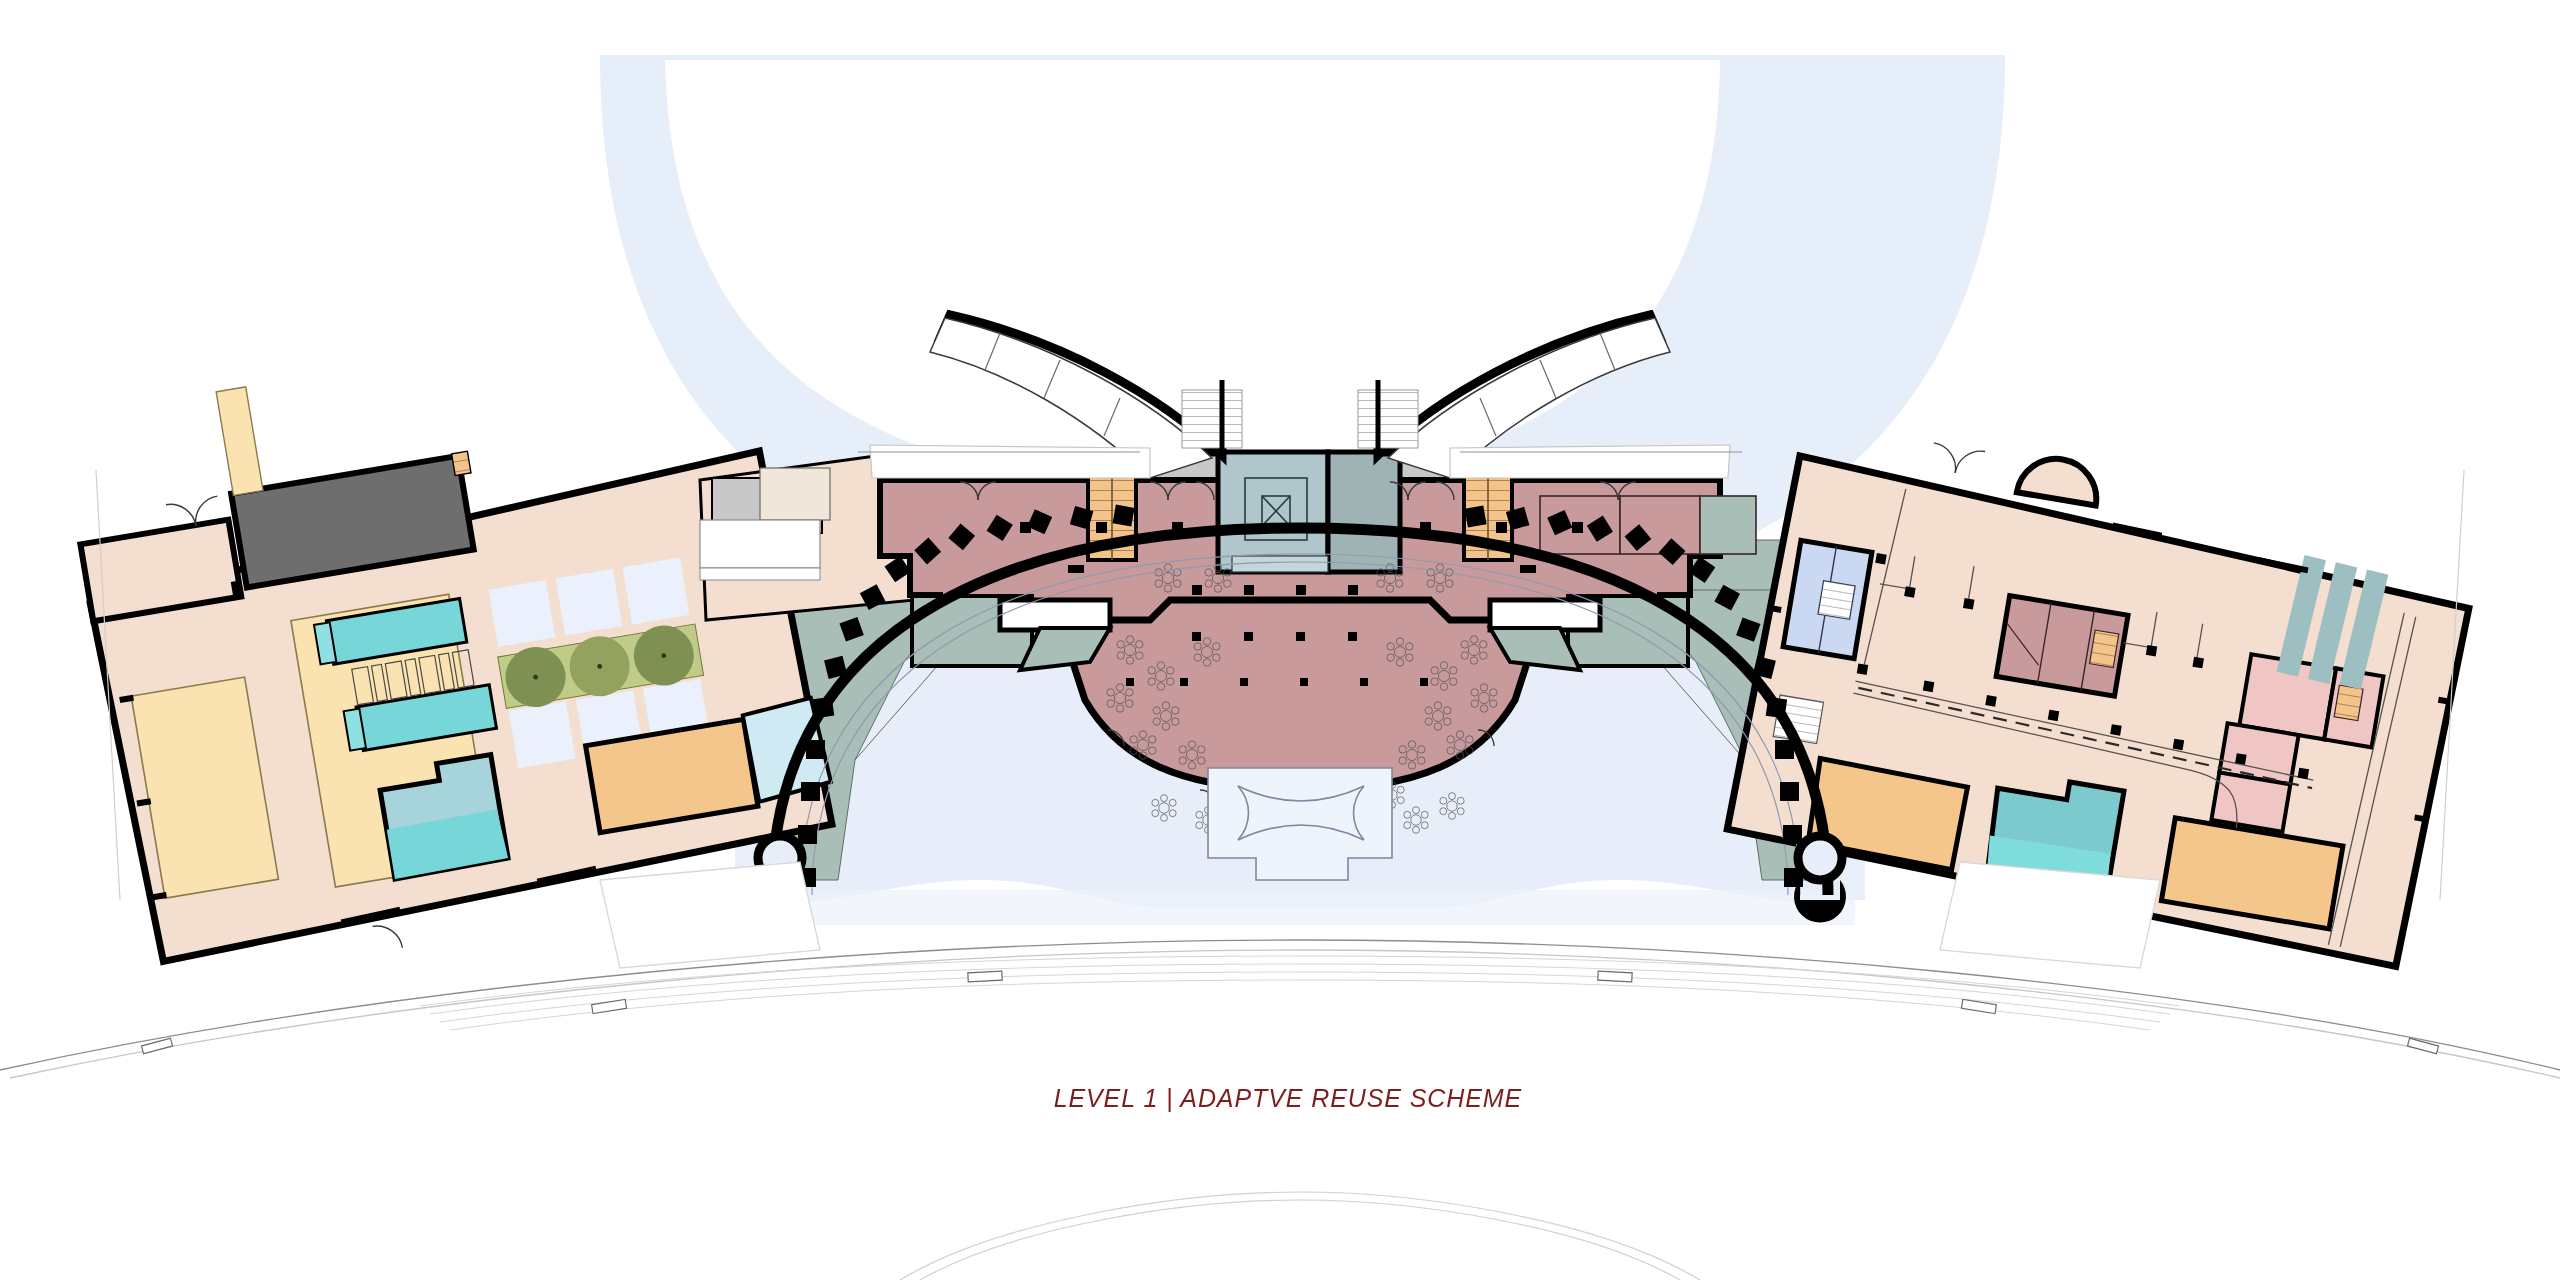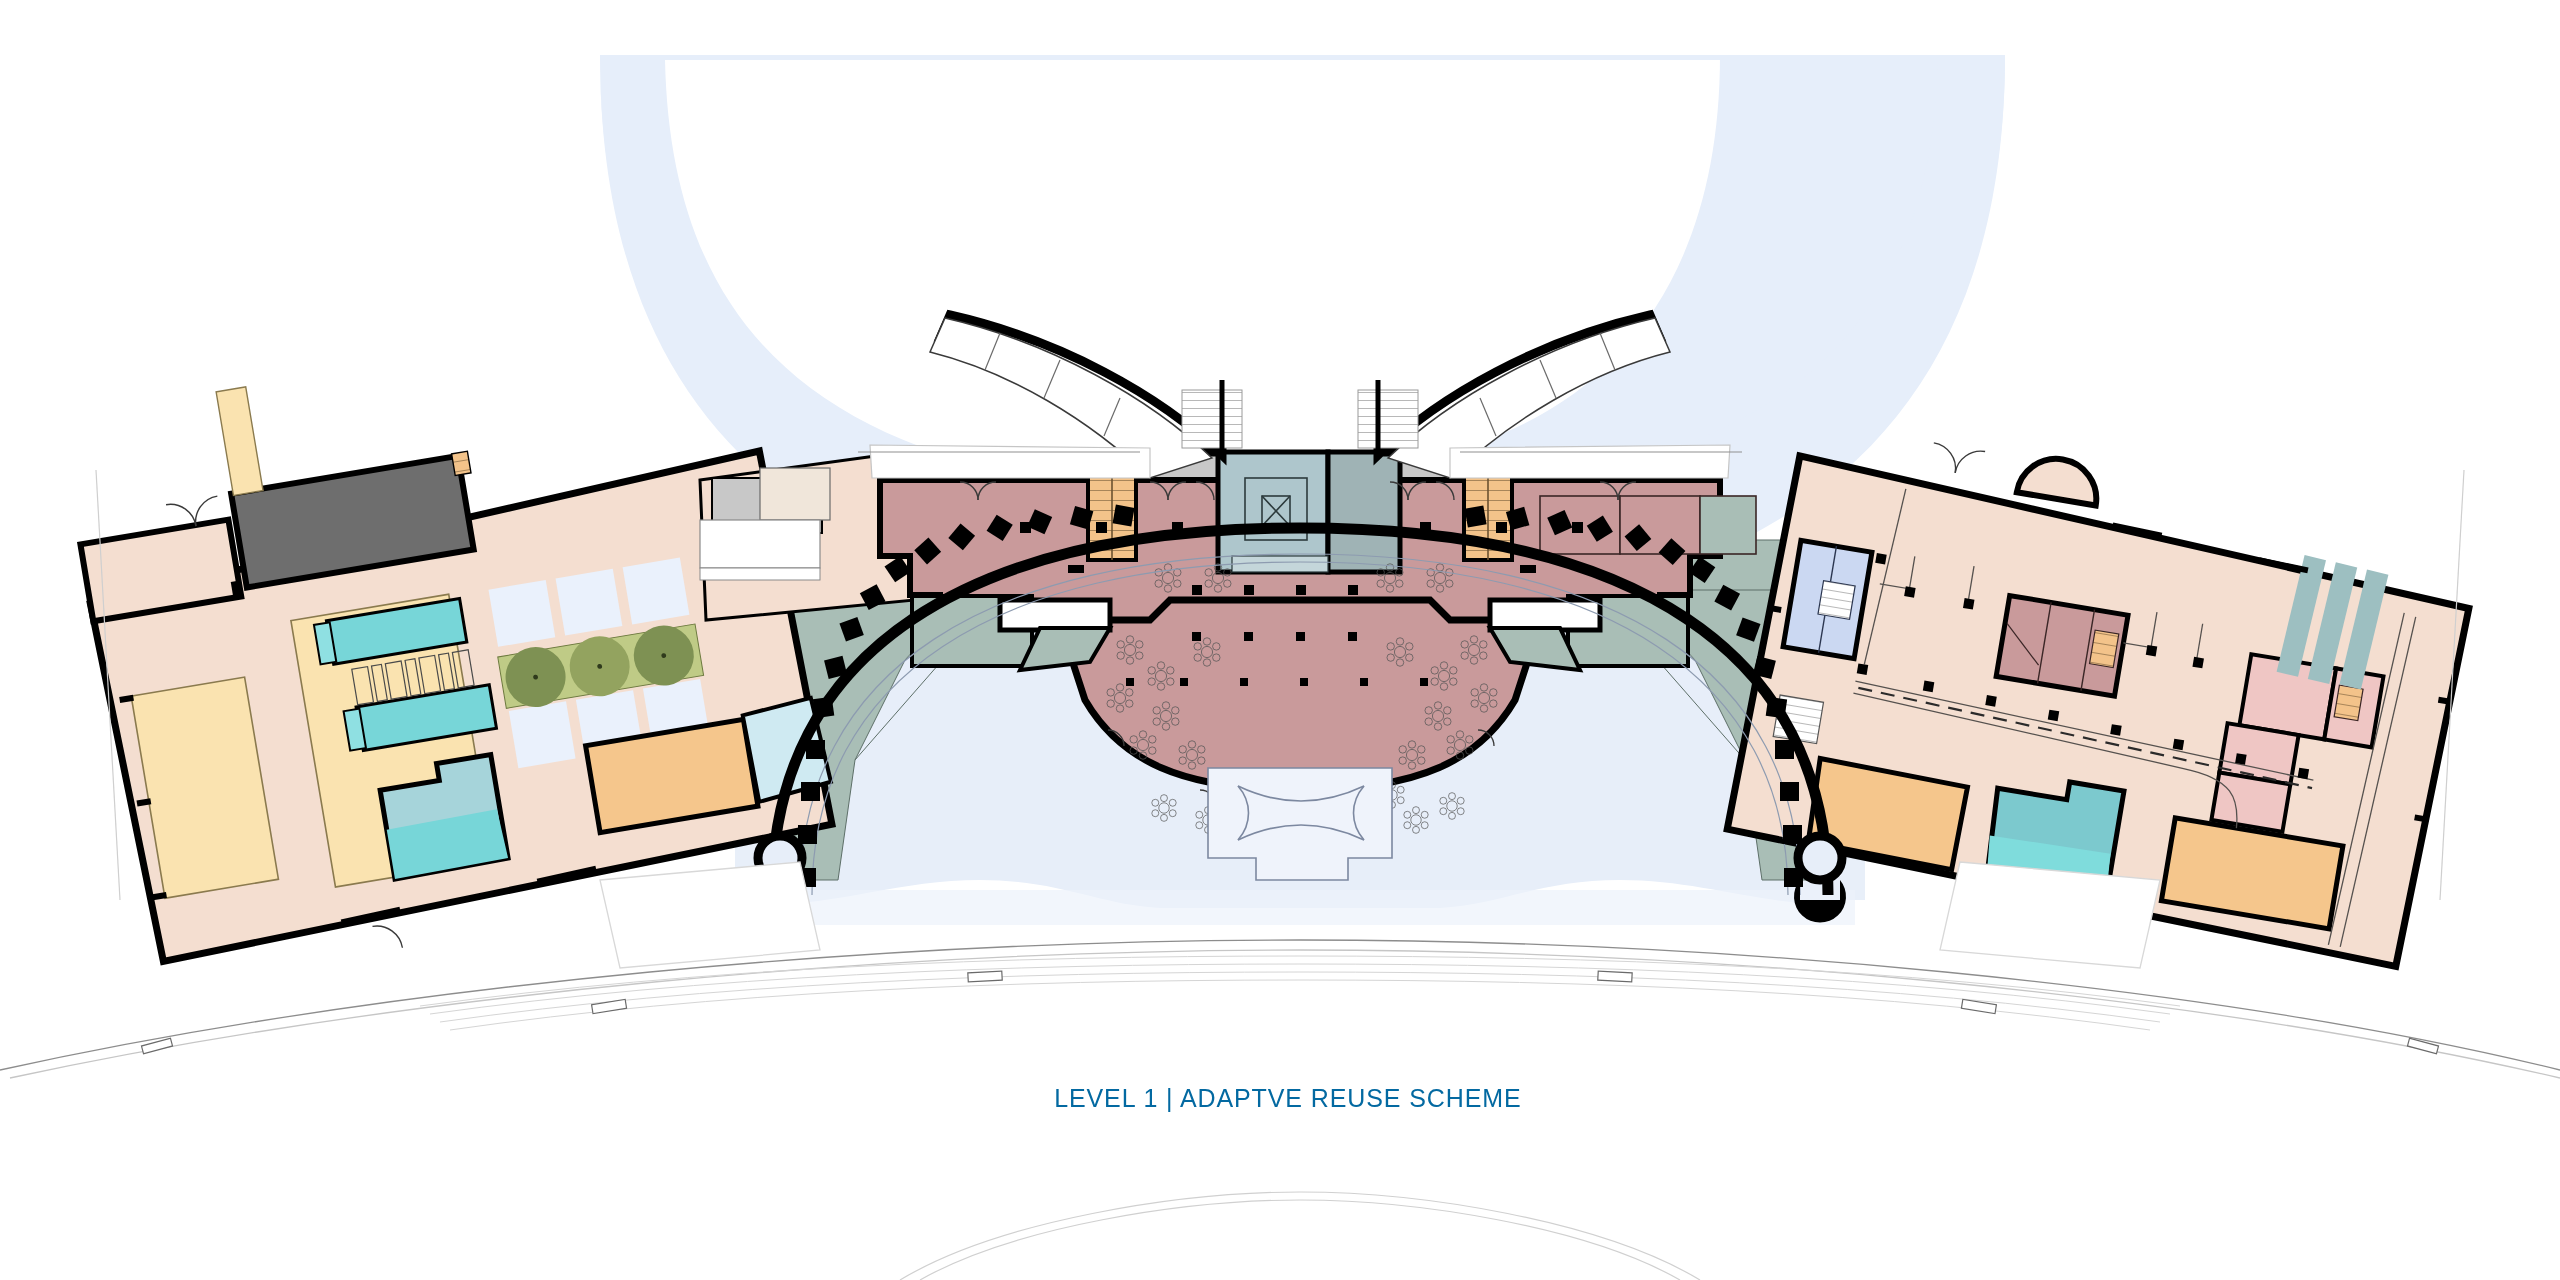--- a/index.html
+++ b/index.html
@@ -7,24 +7,25 @@
   body{
     width:2560px;height:1280px;overflow:hidden;
     font-family:"Liberation Sans","DejaVu Sans",sans-serif;
     position:relative;
   }
   #sheet{position:absolute;inset:0;width:2560px;height:1280px;}
   #plan-svg{display:block;width:2560px;height:1280px;}
   #caption{
     position:absolute;left:0;top:1055px;width:2560px;
     text-align:center;
-    font-size:25px;letter-spacing:.9px;color:#0369a1;
+    font-size:25px;letter-spacing:.9px;color:#7f1d1d;
     font-family:"Liberation Sans","DejaVu Sans",sans-serif;
     font-weight:400;
     white-space:pre;
+    font-style:italic;
   }
   .ttl{font-size:25px;}
 </style>
 </head>
 <body>
 
 <div id="sheet">
 
 <svg id="plan-svg" viewBox="0 0 2560 1280" xmlns="http://www.w3.org/2000/svg">
   <defs>

